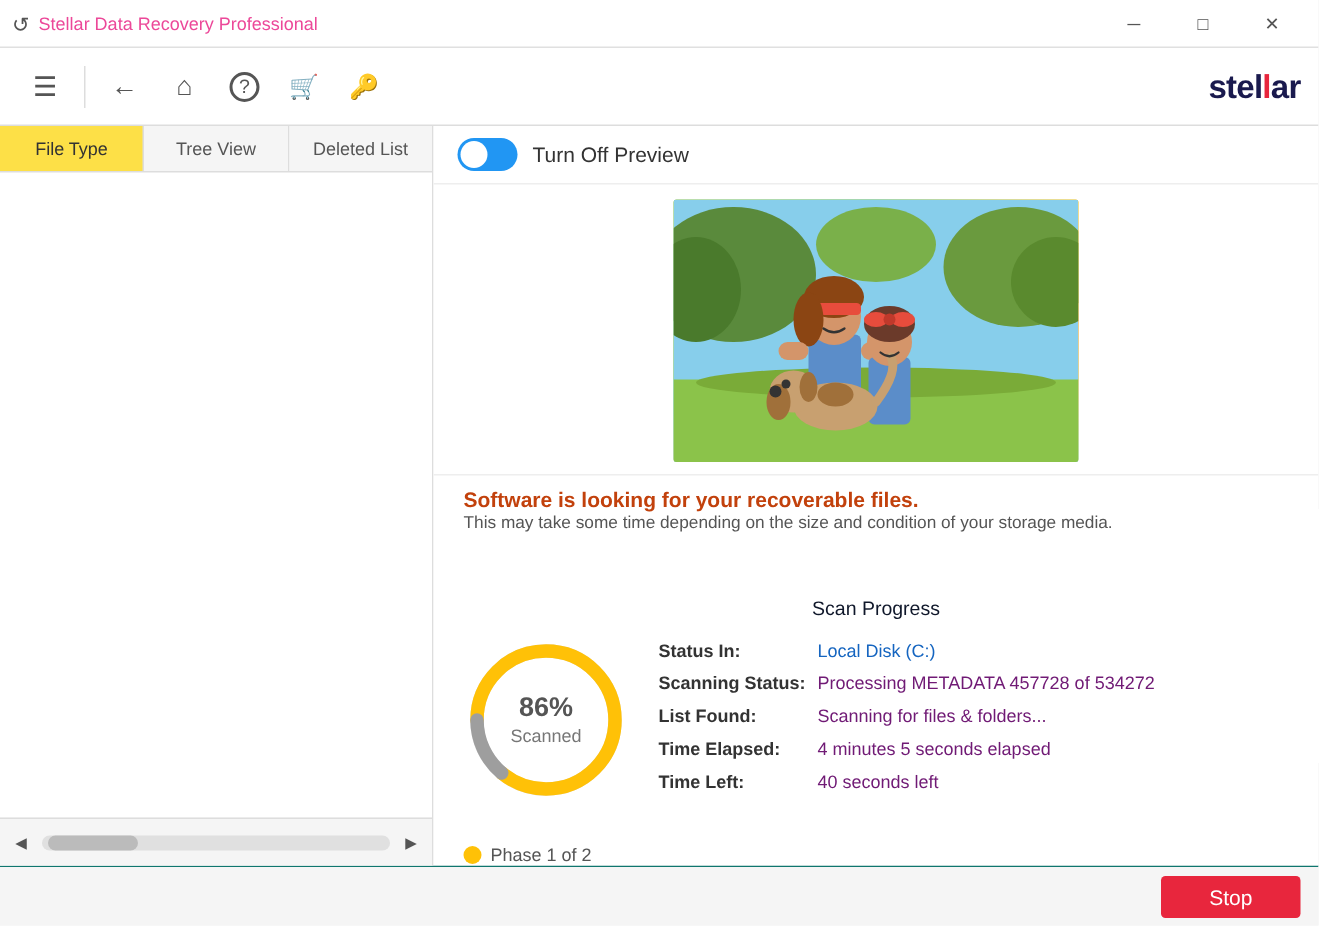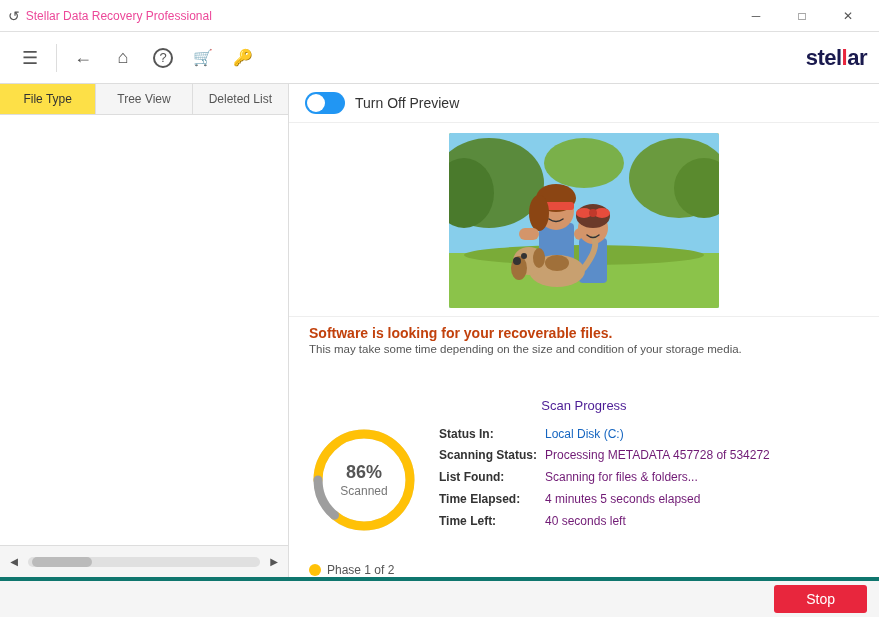--- a/index.html
+++ b/index.html
@@ -131,21 +131,21 @@
       position: relative;
       overflow: hidden;
     }
 
     
     .scan-info {
       padding: 8px 20px 4px 20px;
     }
     .scan-title { font-size: 14px; font-weight: 700; color: #c2410c; margin-bottom: 2px; }
     .scan-subtitle { font-size: 11.5px; color: #555; margin-bottom: 8px; }
-    .scan-progress-label { text-align: center; font-size: 13px; color: #4c1d95; margin-bottom: 8px; font-weight: 500; margin-top: 43px; }
+    .scan-progress-label { text-align: center; font-size: 13px; color: #0f172a; margin-bottom: 8px; font-weight: 500; margin-top: 43px; }
 
     
     .progress-area {
       display: flex;
       align-items: center;
       gap: 20px;
       padding: 0 20px 8px 20px;
     }
 
     
@@ -173,21 +173,21 @@
     .phase-row {
       display: flex; align-items: center; gap: 6px;
       padding: 0 20px 8px 20px; font-size: 12px; color: #555; margin-top: 20px;
     }
     .phase-dot { width: 12px; height: 12px; background: #FFC107; border-radius: 50%; }
 
     
     .bottom-bar {
       height: 40px;
       background: #f5f5f5;
-      border-top: 4px solid #0f766e;
+      border-top: 1px solid #0f766e;
       display: flex;
       align-items: center;
       justify-content: flex-end;
       padding: 0 12px;
     }
     .stop-btn {
       background: #e8263d; color: #fff; border: none; border-radius: 3px;
       padding: 6px 32px; font-size: 14px; cursor: pointer; font-weight: 500;
     }
   </style>

